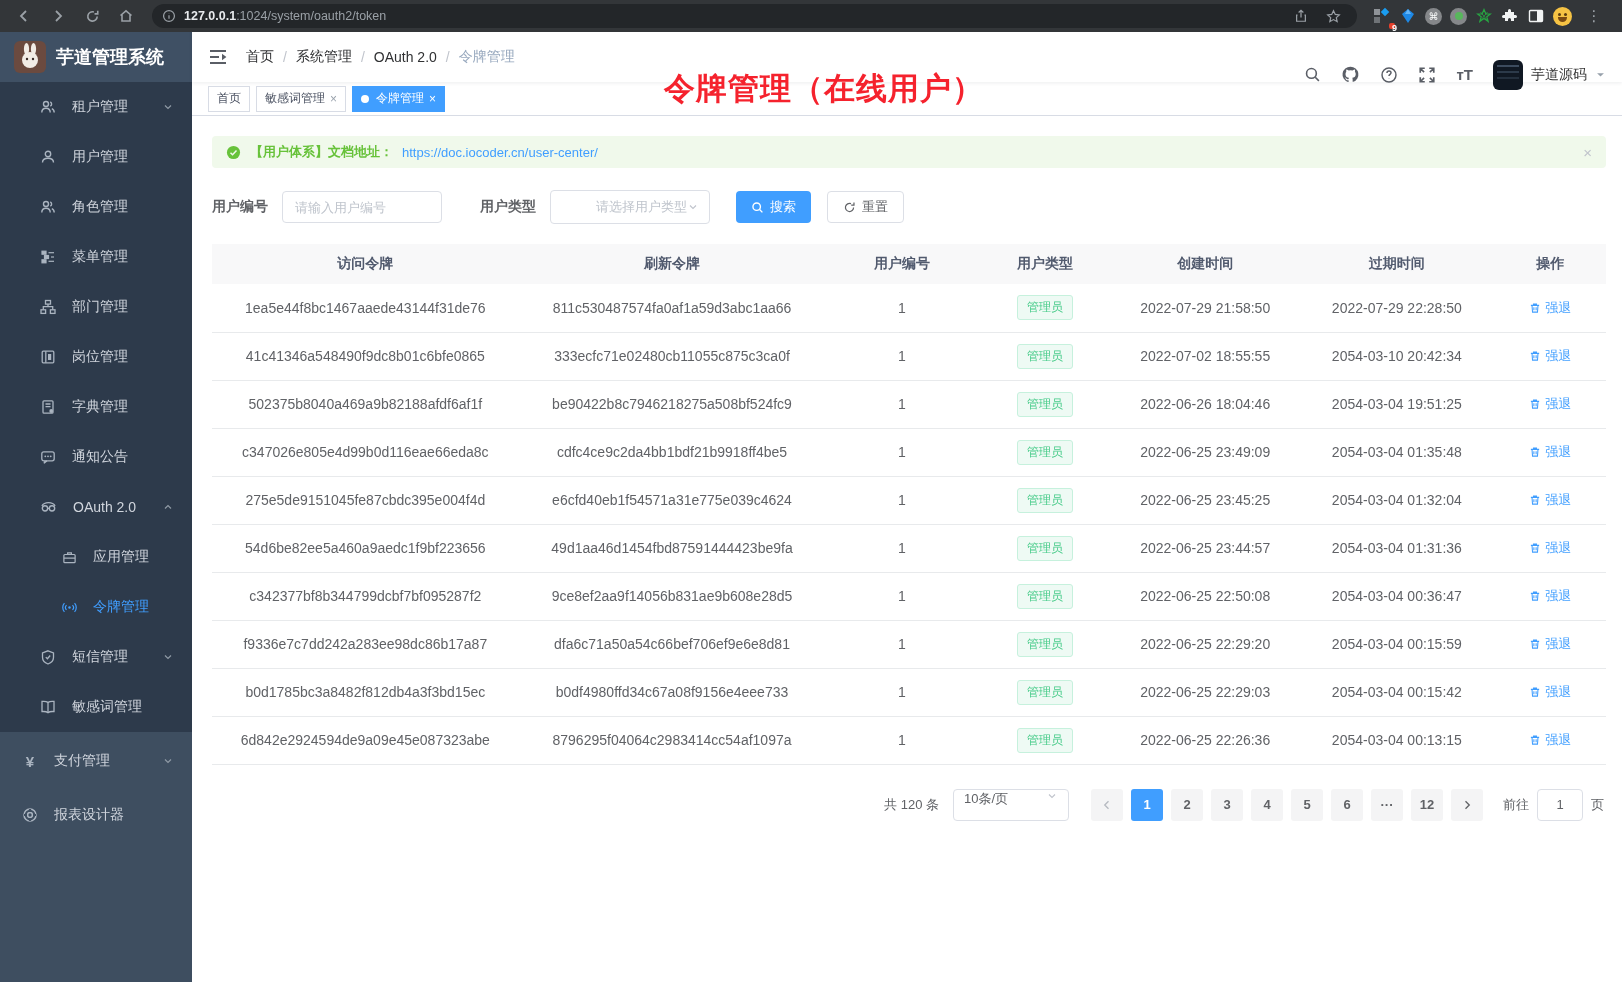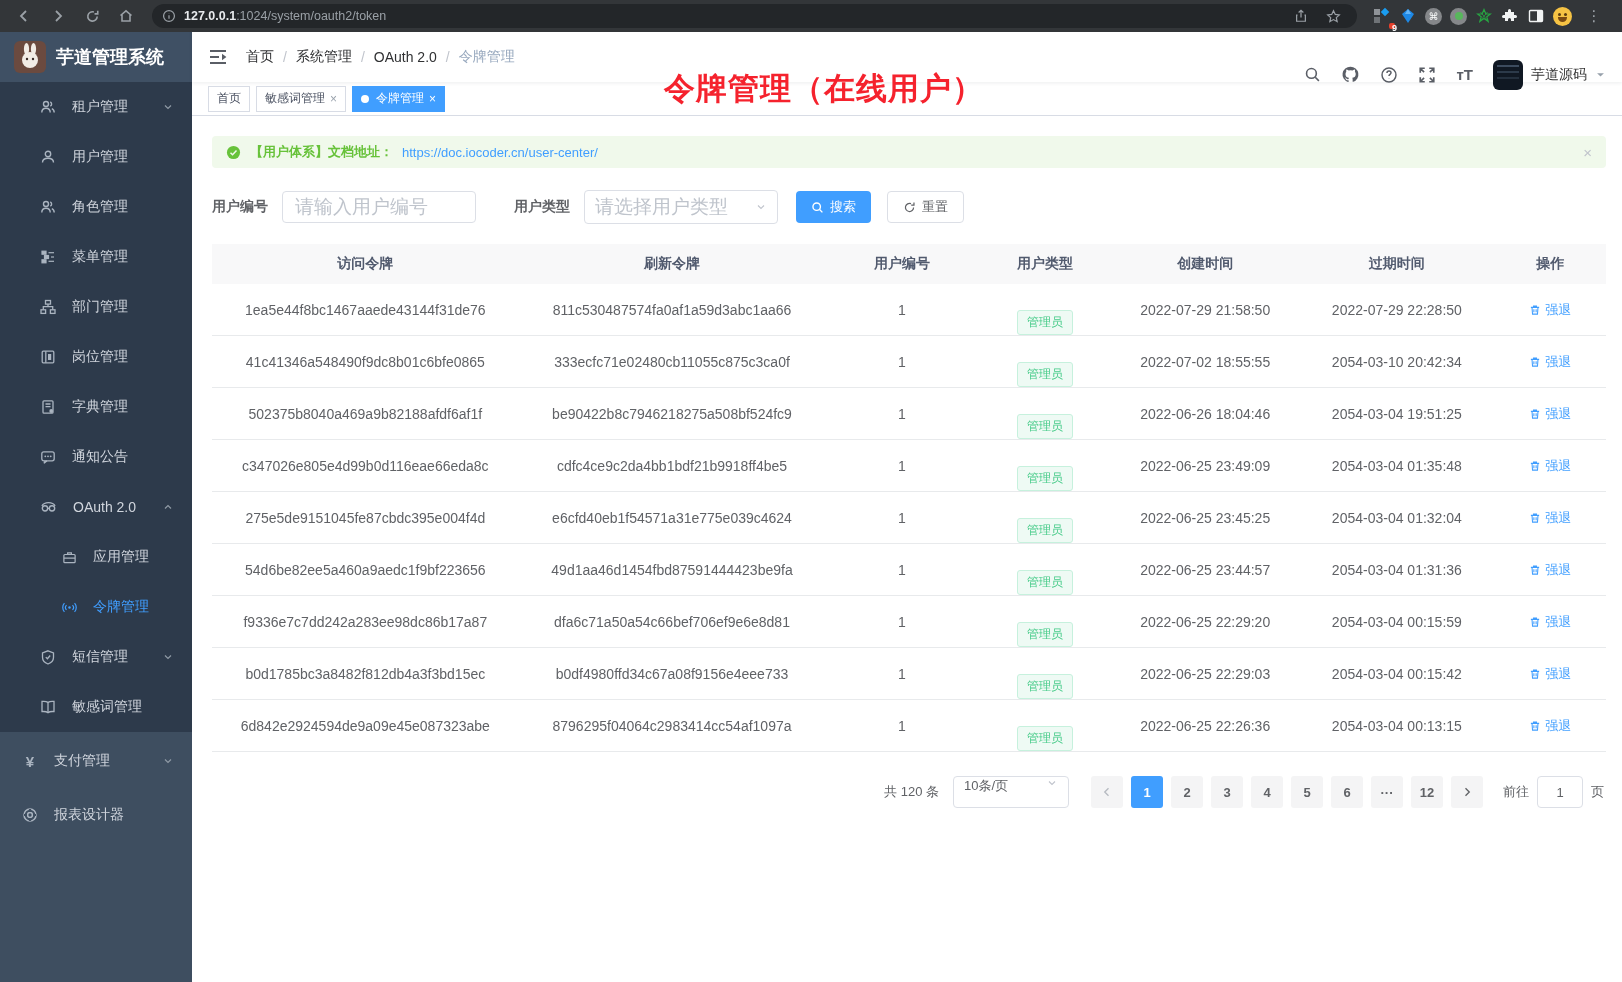--- a/index.html
+++ b/index.html
@@ -58,33 +58,33 @@
   .tag-tab.active .close { color:#fff; }
   .tag-tab.active:before { content:""; width:8px; height:8px; border-radius:50%; background:#fff; margin-right:2px; }
 
   .content { padding:20px 16px 0 20px; position:relative; }
   .alert { background:#f0f9eb; border-radius:4px; height:32px; display:flex; align-items:center; padding:0 14px; gap:9px; font-size:13px; color:#67c23a; position:relative; }
   .alert-link { color:#409eff; cursor:pointer; }
   .alert-close { position:absolute; right:14px; color:#c0c4cc; font-size:15px; cursor:pointer; }
 
   .filters { display:flex; align-items:center; margin-top:22px; gap:12px; }
   .f-label { font-size:14px; font-weight:700; color:#606266; margin-right:2px; }
-  .f-input, .f-select { width:194px; height:32px; border:1px solid #dcdfe6; border-radius:4px; font-size:19px; }
+  .f-input, .f-select { width:160px; height:32px; border:1px solid #dcdfe6; border-radius:4px; font-size:13px; }
   .f-input { padding:0 12px; color:#606266; outline:none; }
   .f-input::placeholder { color:#bfc4cc; }
-  .f-select { display:flex; align-items:center; justify-content:space-between; padding:16px 10px; color:#bfc4cc; cursor:pointer; margin-right:6px; }
+  .f-select { display:flex; align-items:center; justify-content:flex-end; padding:16px 10px; color:#bfc4cc; cursor:pointer; margin-right:14px; }
   .f-gap { width:14px; }
   .btn { height:32px; padding:12px 15px; border-radius:4px; font-size:13px; display:inline-flex; align-items:center; gap:6px; cursor:pointer; border:none; }
   .btn-primary { background:#409eff; color:#fff; }
   .btn-plain { background:#fff; border:1px solid #dcdfe6; color:#606266; margin-left:4px; }
 
   table.data { width:100%; margin-top:20px; border-collapse:collapse; font-size:14px; color:#606266; text-align:center; table-layout:fixed; }
   table.data thead th { background:#f8f8f9; height:40px; font-weight:700; color:#515a6e; font-size:14px; }
   table.data tbody td { height:48px; border-bottom:1px solid #e8eaec; }
-  .tag-success { display:inline-block; padding:3px 9px; font-size:12px; color:#47cb89; background:#eefaf4; border:1px solid #c6f1dd; border-radius:3px;margin-top:26px; }
+  .tag-success { display:inline-block; padding:3px 9px; font-size:12px; color:#47cb89; background:#eefaf4; border:1px solid #c6f1dd; border-radius:3px; }
   .action-link { color:#409eff; font-size:13px; display:inline-flex; align-items:center; gap:4px; cursor:pointer; }
 
   .pagination { display:flex; align-items:center; justify-content:flex-end; margin-top:24px; gap:8px; font-size:13px; color:#606266; padding-right:2px; }
   .page-size { width:116px; height:32px; border:1px solid #dcdfe6; border-radius:4px; display:flex; align-items:flex-start; justify-content:space-between; padding:0 10px; color:#606266; cursor:pointer; margin-left:6px; margin-right:14px; }
   .page-btn { min-width:32px; height:32px; background:#f4f4f5; border-radius:3px; display:flex; align-items:center; justify-content:center; font-weight:700; color:#606266; cursor:pointer; padding:0 4px; }
   .page-btn.arrow { color:#b6bac1; font-weight:400; }
   .page-btn.active { background:#409eff; color:#fff; }
   .goto { display:flex; align-items:center; gap:8px; margin-left:12px; }
   .goto-input { width:46px; height:32px; border:1px solid #dcdfe6; border-radius:4px; text-align:center; font-size:13px; color:#606266; outline:none; }
 
@@ -576,20 +576,34 @@
           <td>2022-06-25 23:44:57</td>
           <td>2054-03-04 01:31:36</td>
           <td><span class="action-link">
                 <svg width="12" height="12" viewBox="0 0 16 16" fill="none" stroke="#409eff" stroke-width="1.4">
                   <path d="M2.5 4.5h11M6 4.5V2.8h4v1.7M4 4.5l.7 9h6.6l.7-9M6.5 7v4M9.5 7v4"></path>
                 </svg>
                 <span>强退</span>
               </span></td>
         </tr>
         <tr>
+          <td>c342377bf8b344799dcbf7bf095287f2</td>
+          <td>9ce8ef2aa9f14056b831ae9b608e28d5</td>
+          <td>1</td>
+          <td><span class="tag-success">管理员</span></td>
+          <td>2022-06-25 22:50:08</td>
+          <td>2054-03-04 00:36:47</td>
+          <td><span class="action-link">
+                <svg width="12" height="12" viewBox="0 0 16 16" fill="none" stroke="#409eff" stroke-width="1.4">
+                  <path d="M2.5 4.5h11M6 4.5V2.8h4v1.7M4 4.5l.7 9h6.6l.7-9M6.5 7v4M9.5 7v4"></path>
+                </svg>
+                <span>强退</span>
+              </span></td>
+        </tr>
+        <tr>
           <td>f9336e7c7dd242a283ee98dc86b17a87</td>
           <td>dfa6c71a50a54c66bef706ef9e6e8d81</td>
           <td>1</td>
           <td><span class="tag-success">管理员</span></td>
           <td>2022-06-25 22:29:20</td>
           <td>2054-03-04 00:15:59</td>
           <td><span class="action-link">
                 <svg width="12" height="12" viewBox="0 0 16 16" fill="none" stroke="#409eff" stroke-width="1.4">
                   <path d="M2.5 4.5h11M6 4.5V2.8h4v1.7M4 4.5l.7 9h6.6l.7-9M6.5 7v4M9.5 7v4"></path>
                 </svg>

